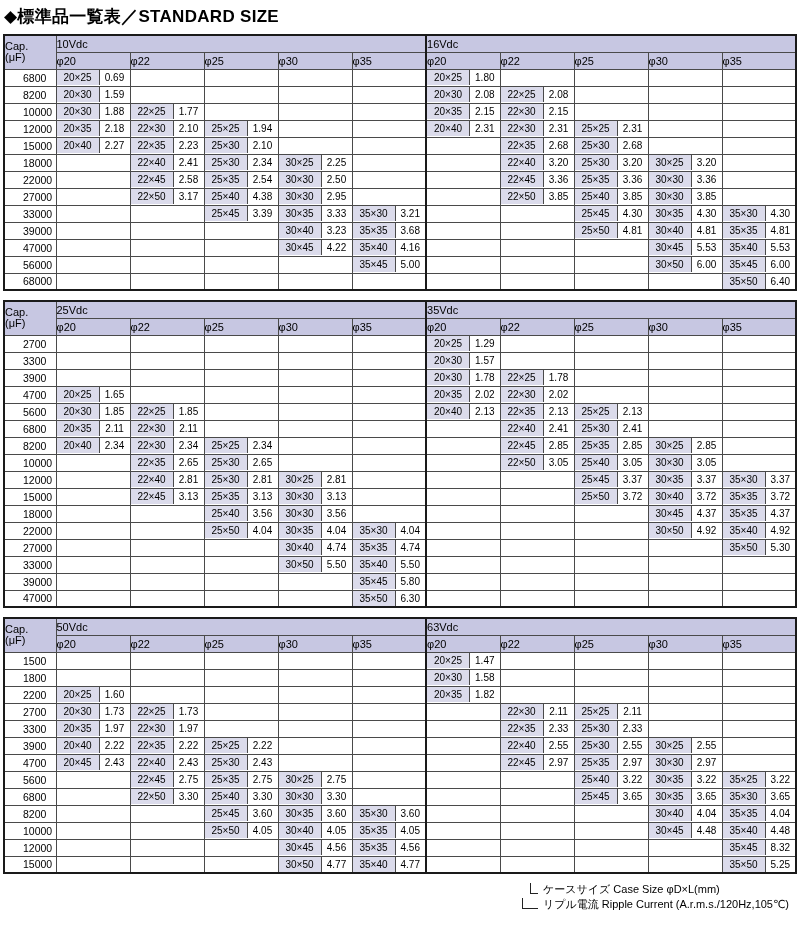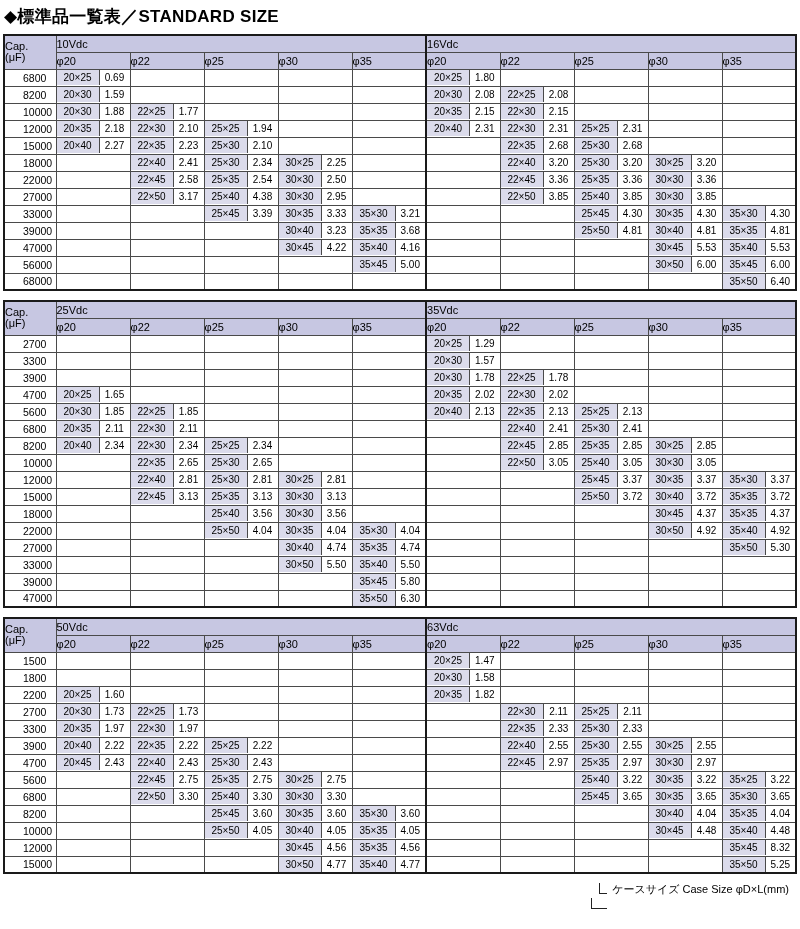--- a/index.html
+++ b/index.html
@@ -2822,14 +2822,15 @@
     </table>
   </div>
 
 <div class="legend">
   <div class="legend-item">
     <span class="tick tick1"></span>
     <span>ケースサイズ Case Size φD×L(mm)</span>
   </div>
   <div class="legend-item">
     <span class="tick tick2"></span>
+    <span>リプル電流 Ripple Current (A.r.m.s./120Hz,105℃)</span>
   </div>
 </div>
 
 </body></html>

